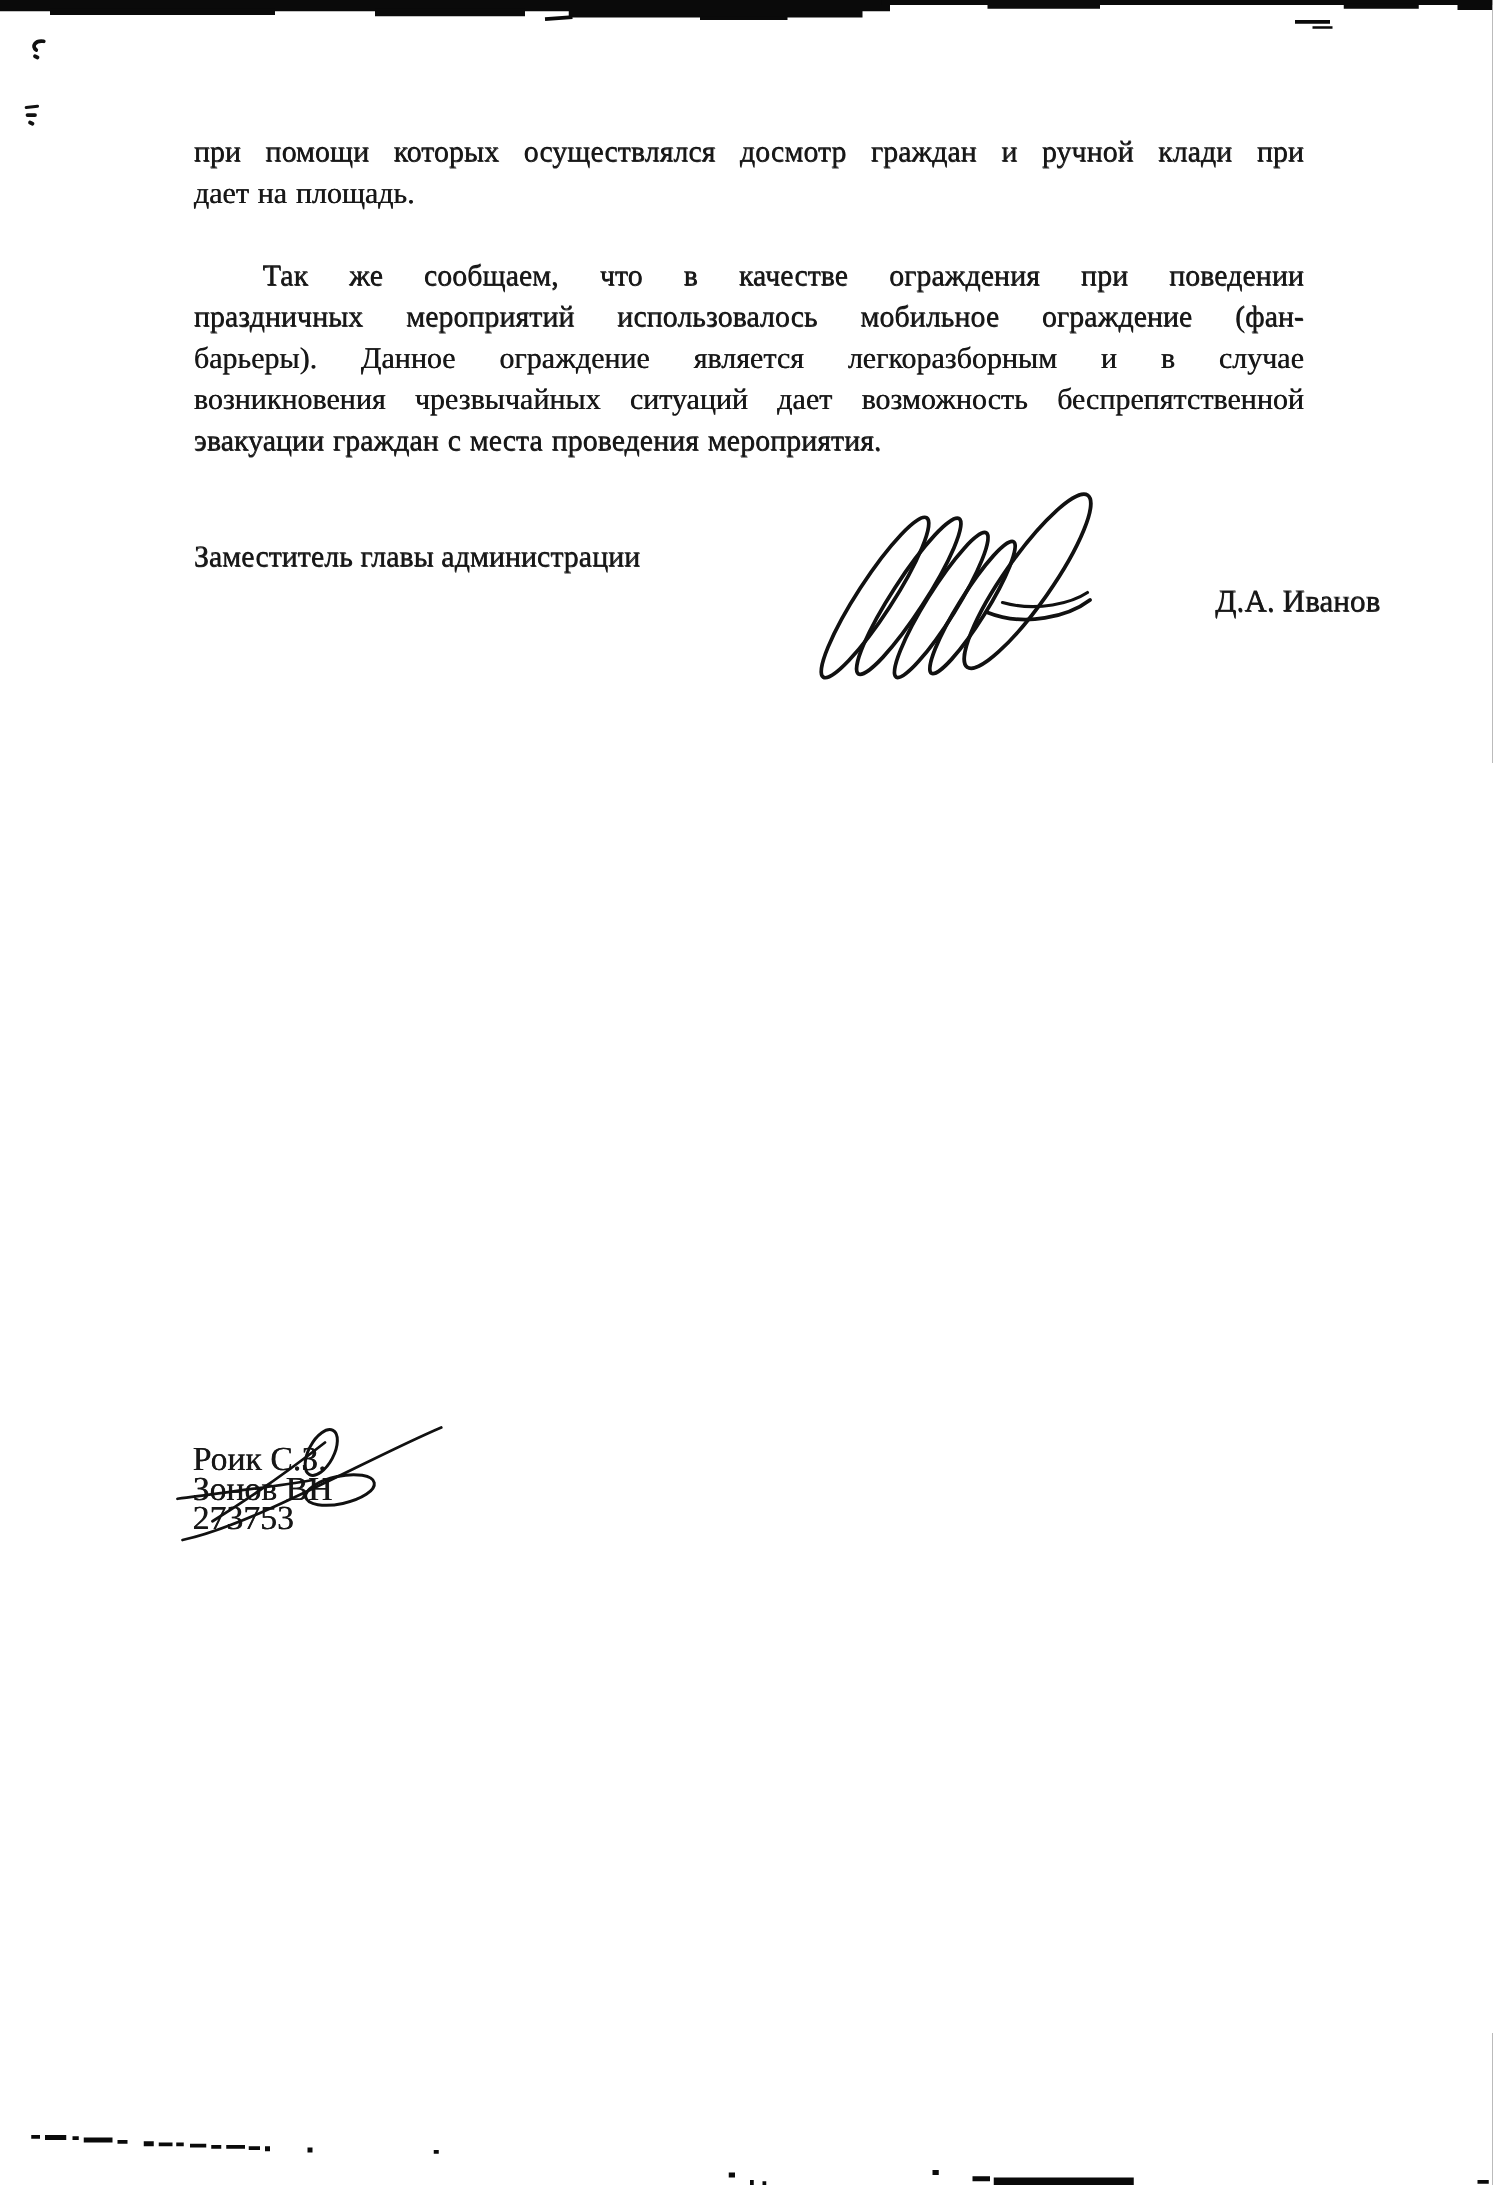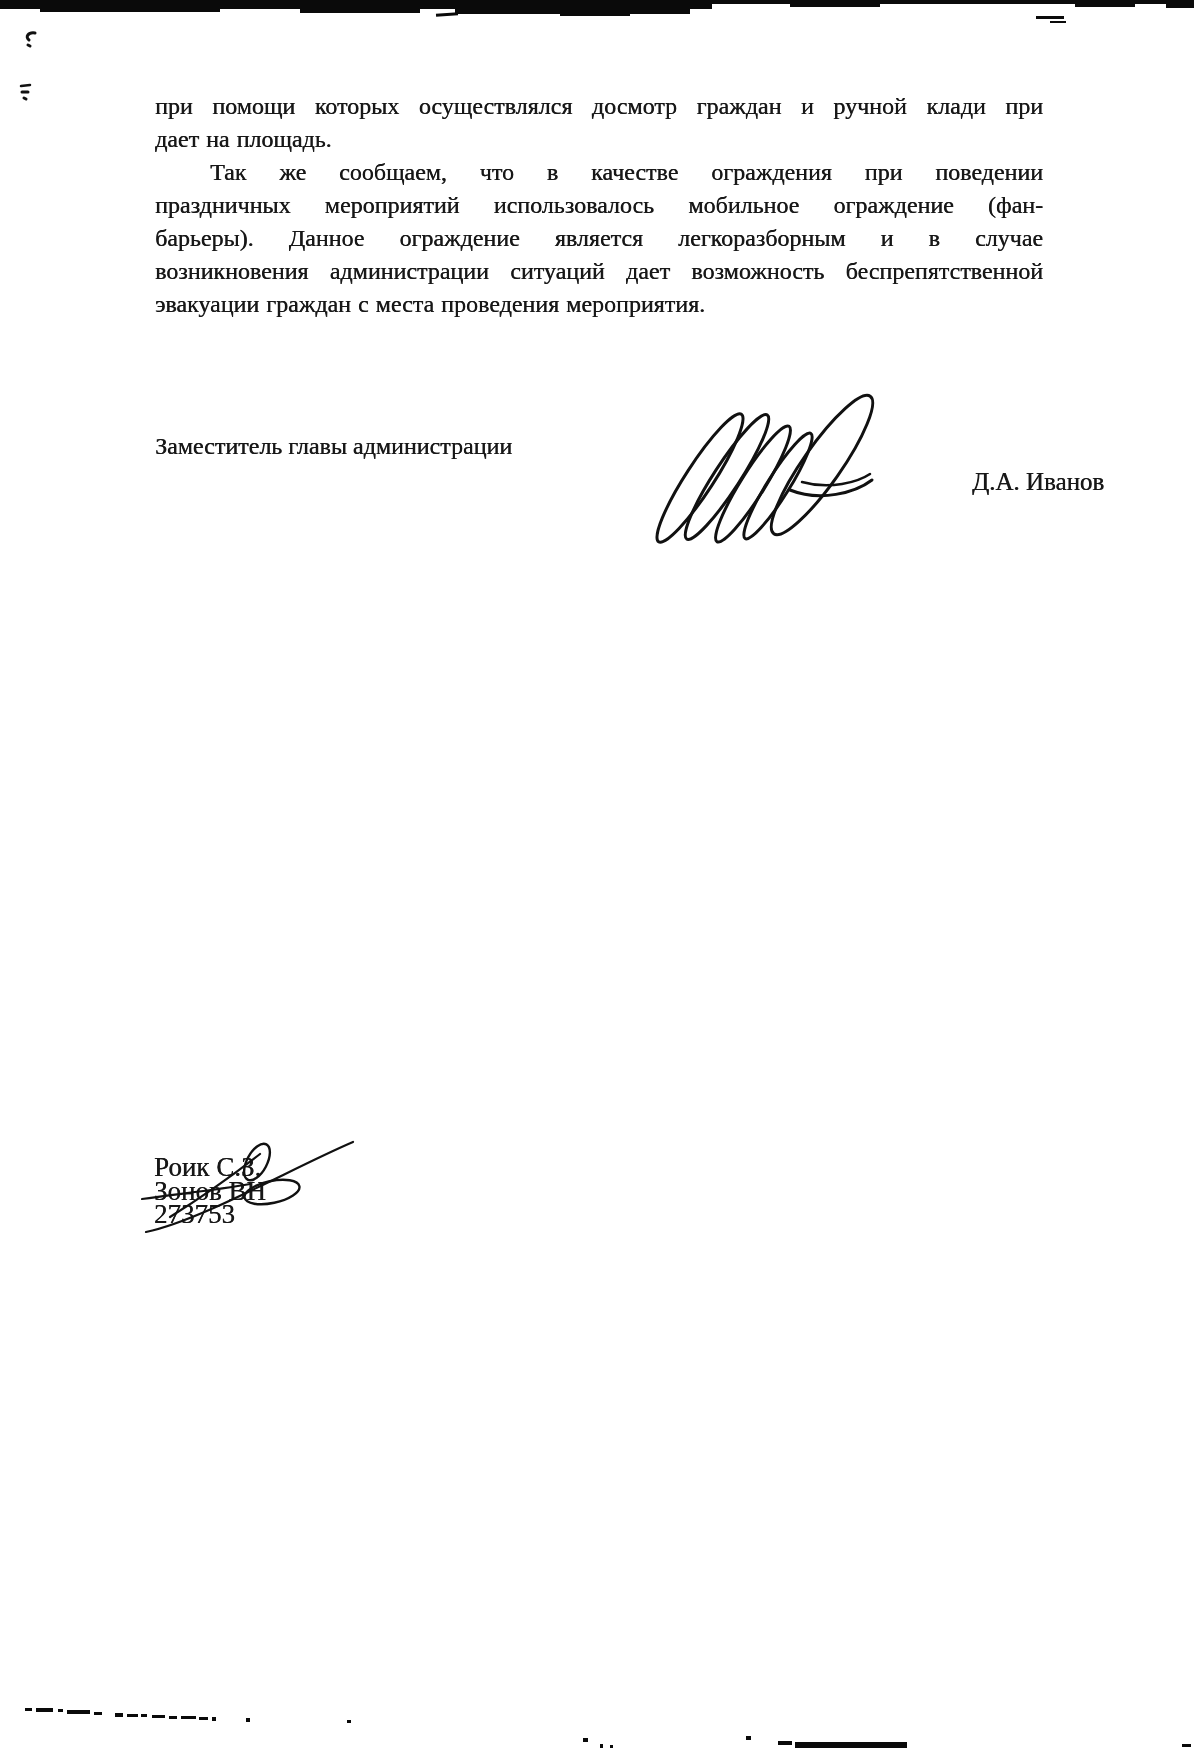--- a/index.html
+++ b/index.html
@@ -6,28 +6,28 @@
   .page{
     position:relative;
     width:1194px;height:1748px;
     background:#ffffff;
     overflow:hidden;
     font-family:"Liberation Serif","DejaVu Serif",serif;
     color:#171717;
   }
   
   .body-text{
-    position:absolute;left:155px;top:90px;width:888px;
+    position:absolute;left:155px;top:106px;width:888px;
     font-size:24px;line-height:33px;
     text-shadow:0.4px 0.4px 0 #2a2a2a;
     word-spacing:1px;
   }
   .line{text-align:justify;text-align-last:justify;white-space:normal;}
   .line.last{text-align-last:left;}
-  .line.indent{padding-left:55px;}
+  .line.indent{padding-left:55px;margin-top:33px;}
   
   .sig-title{
     position:absolute;left:155px;top:430px;
     font-size:24px;line-height:33px;
     text-shadow:0.4px 0.4px 0 #2a2a2a;
     text-align:right;
   }
   .sig-name{
     position:absolute;left:956px;top:468px;
     font-size:25px;text-shadow:0.4px 0.4px 0 #2a2a2a;margin-left:16px;
@@ -72,21 +72,21 @@
     <path d="M4,10 L10,10" stroke-width="3"></path>
     <path d="M6,16 L8,17" stroke-width="3"></path>
   </svg>
 
   <div class="body-text">
     <div class="line">при помощи которых осуществлялся досмотр граждан и ручной клади при</div>
     <div class="line last">дает на площадь.</div>
     <div class="line indent">Так же сообщаем, что в качестве ограждения при поведении</div>
     <div class="line">праздничных мероприятий использовалось мобильное ограждение (фан-</div>
     <div class="line">барьеры). Данное ограждение является легкоразборным и в случае</div>
-    <div class="line">возникновения администрации ситуаций дает возможность беспрепятственной</div>
+    <div class="line">возникновения чрезвычайных ситуаций дает возможность беспрепятственной</div>
     <div class="line last">эвакуации граждан с места проведения мероприятия.</div>
   </div>
 
   <div class="sig-title">
     <div>Заместитель главы администрации</div>
   </div>
 
   <svg class="sig" style="left:640px;top:390px;" width="270" height="160" viewBox="0 0 270 160">
     <ellipse cx="60" cy="88" rx="76" ry="14" transform="rotate(-57 60 88)" stroke-width="3"></ellipse>
     <ellipse cx="87" cy="87" rx="74" ry="13" transform="rotate(-57 87 87)" stroke-width="3"></ellipse>

